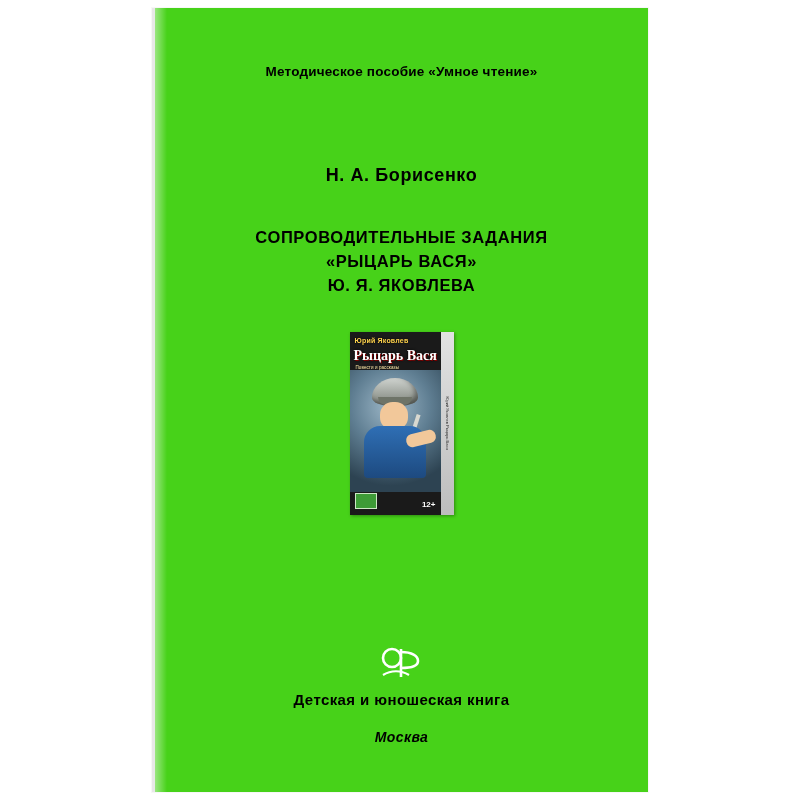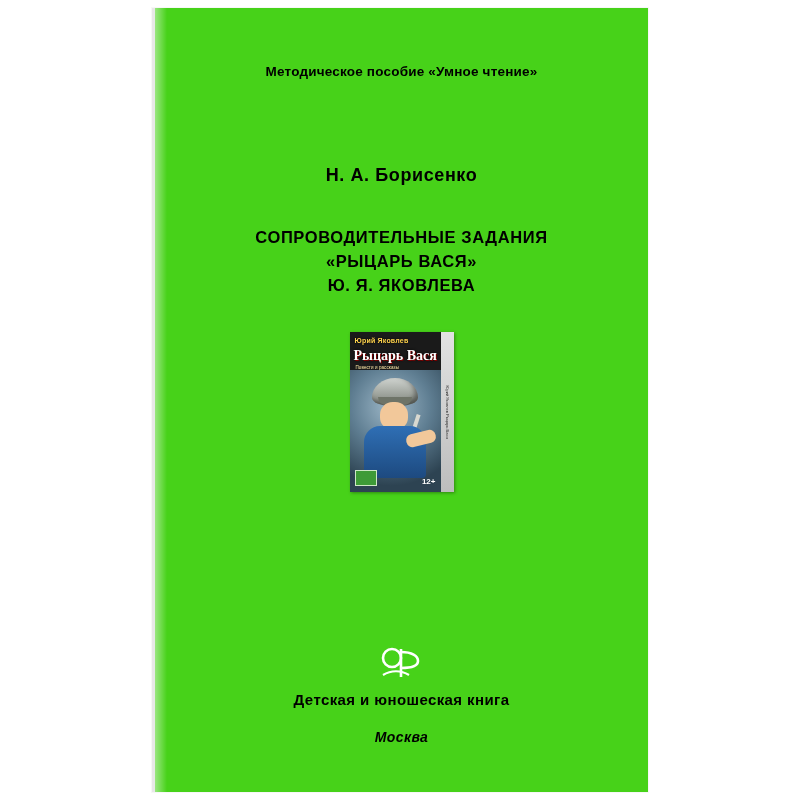--- a/index.html
+++ b/index.html
@@ -68,21 +68,21 @@
     text-align: center;
     line-height: 1.45;
     letter-spacing: 0.6px;
   }
   .title div { white-space: nowrap; }
 
   
   .thumb-wrap {
     margin-top: 34px;
     width: 104px;
-    height: 160px;
+    height: 183px;
     position: relative;
     box-shadow: 1px 1px 3px rgba(0,0,0,0.35);
   }
   .thumb {
     position: absolute;
     inset: 0;
     background: #1a1a1a;
     overflow: hidden;
   }
   .thumb-right-strip {

